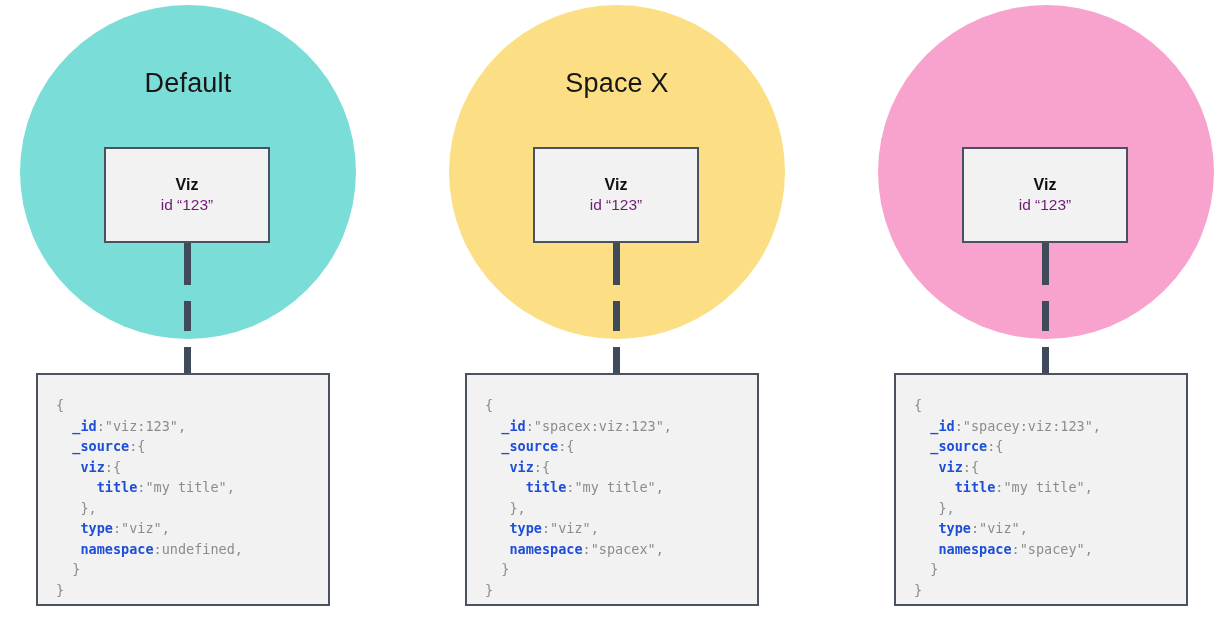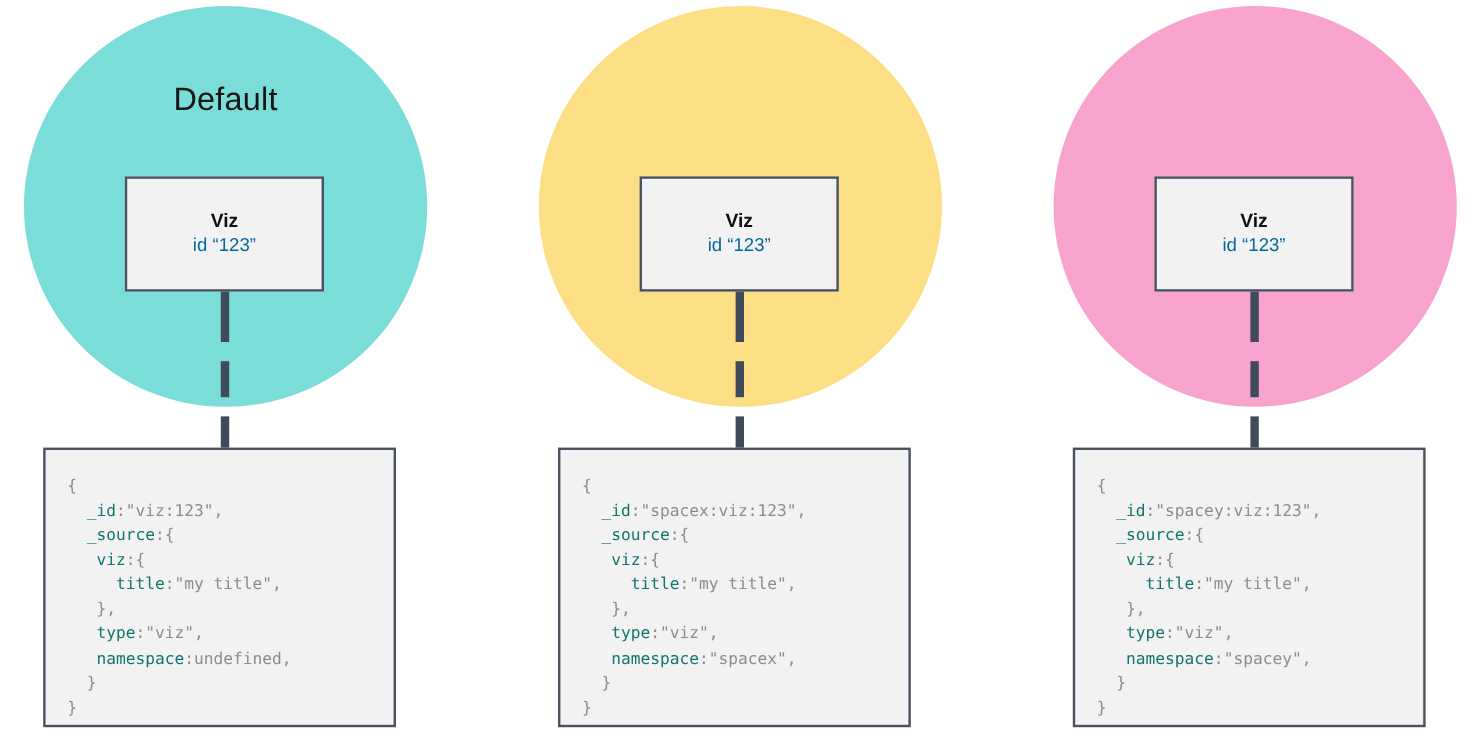--- a/index.html
+++ b/index.html
@@ -72,21 +72,21 @@
     line-height: 1.28;
   }
   .viz-title {
     font-size: 16px;
     font-weight: bold;
     color: #101010;
   }
   .viz-sub {
     font-size: 15.5px;
     font-weight: 400;
-    color: #0369a1;
+    color: #701a75;
   }
 
   
   .connector {
     position: absolute;
     left: 184px;
     top: 243px;
     width: 7px;
     height: 132px;
   }
@@ -114,21 +114,21 @@
   }
   .code-pre {
     margin: 0;
     font-family: "DejaVu Sans Mono", "Liberation Mono", monospace;
     font-size: 13.5px;
     line-height: 20.5px;
     white-space: pre;
     color: #8c8c8c;
   }
   .code-line { display: block; height: 20.5px; }
-  .k { color: #0f766e; font-weight: 400; }
+  .k { color: #1d4ed8; font-weight: 700; }
   .p { color: #8c8c8c; }
   .v { color: #8c8c8c; }
   .b { color: #8c8c8c; }
 </style>
 </head>
 <body>
 
 <div class="stage">
 
   <div class="column col-1">
@@ -146,20 +146,21 @@
       <span class="dash-c"></span>
     </div>
 
     <div class="code-box">
       <pre class="code-pre"><span class="code-line"><span class="b">{</span></span><span class="code-line"><span class="p">  </span><span class="k">_id</span><span class="p">:</span><span class="v">"viz:123"</span><span class="p">,</span></span><span class="code-line"><span class="p">  </span><span class="k">_source</span><span class="p">:</span><span class="b">{</span></span><span class="code-line"><span class="p">   </span><span class="k">viz</span><span class="p">:</span><span class="b">{</span></span><span class="code-line"><span class="p">     </span><span class="k">title</span><span class="p">:</span><span class="v">"my title"</span><span class="p">,</span></span><span class="code-line"><span class="p">   </span><span class="b">}</span><span class="p">,</span></span><span class="code-line"><span class="p">   </span><span class="k">type</span><span class="p">:</span><span class="v">"viz"</span><span class="p">,</span></span><span class="code-line"><span class="p">   </span><span class="k">namespace</span><span class="p">:</span><span class="v">undefined</span><span class="p">,</span></span><span class="code-line"><span class="p">  </span><span class="b">}</span></span><span class="code-line"><span class="b">}</span></span></pre>
     </div>
   </div>
 
   <div class="column col-2">
     <div class="circle" style="background: rgb(252, 223, 132);"></div>
+    <div class="circle-title">Space X</div>
 
     <div class="viz-box">
       <div class="viz-title">Viz</div>
       <div class="viz-sub">id “123”</div>
     </div>
 
     <div class="connector">
       <span class="dash-a"></span>
       <span class="dash-b"></span>
       <span class="dash-c"></span>

